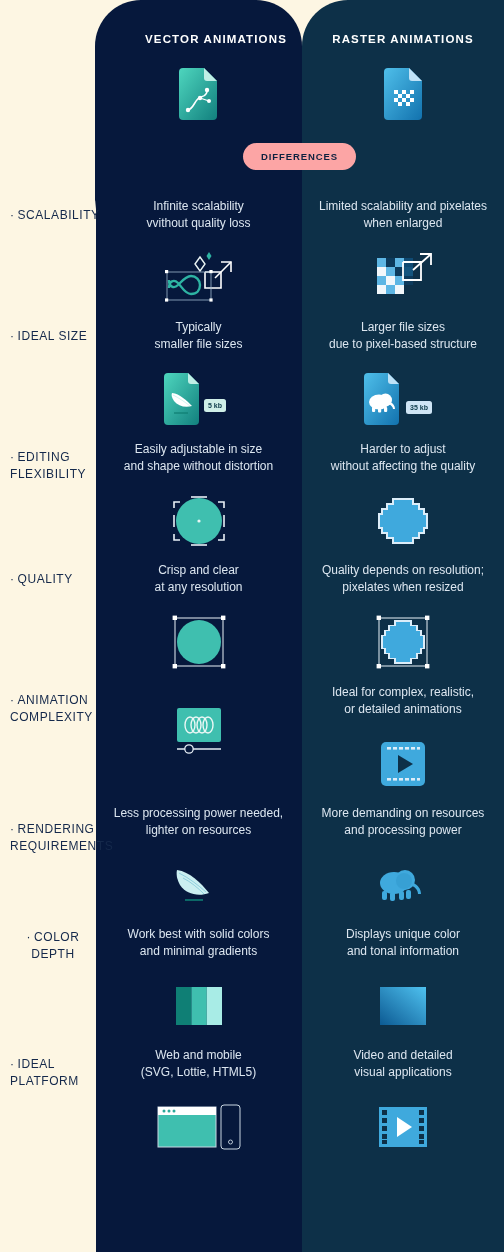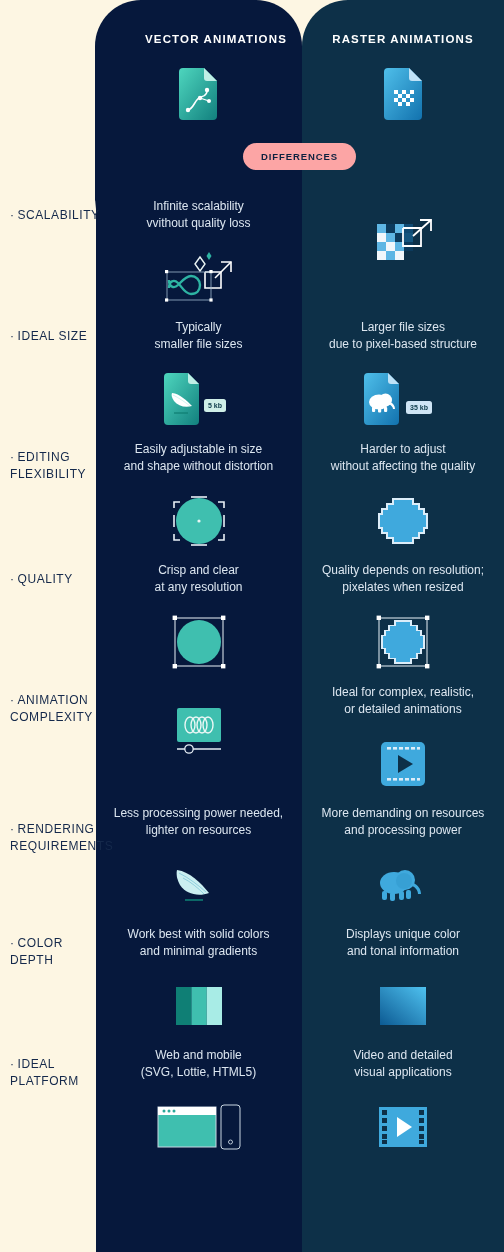--- a/index.html
+++ b/index.html
@@ -195,20 +195,22 @@
           <g fill="#fff">
             <rect x="6" y="24" width="3.2" height="3.2"></rect>
               <rect x="50.4" y="24" width="3.2" height="3.2"></rect>
             <rect x="6" y="52.4" width="3.2" height="3.2"></rect>
               <rect x="50.4" y="52.4" width="3.2" height="3.2"></rect>
           </g>
         </svg>
       </div>
     </div>
     <div class="cell raster">
+      <div class="cell-text">Limited scalability and pixelates
+when enlarged</div>
       <div class="cell-art">
         <svg width="80" height="60" viewBox="0 0 80 60">
           <g>
             <rect x="14" y="10" width="9" height="9" fill="#5EB6E4"></rect>
             <rect x="23" y="10" width="9" height="9" fill="#0C3A5C"></rect>
             <rect x="32" y="10" width="9" height="9" fill="#5EB6E4"></rect>
             <rect x="41" y="10" width="9" height="9" fill="#0F4A73"></rect>
             <rect x="14" y="19" width="9" height="9" fill="#F2F7FB"></rect>
             <rect x="23" y="19" width="9" height="9" fill="#5EB6E4"></rect>
             <rect x="32" y="19" width="9" height="9" fill="#0C3A5C"></rect>
@@ -459,21 +461,21 @@
             <rect x="27" y="28" width="5" height="9" rx="2"></rect>
             <rect x="34" y="27" width="5" height="9" rx="2"></rect>
           </g>
           <circle cx="32" cy="18" r="8" fill="#2E94C9" opacity="0.45"></circle>
         </svg>
       </div>
     </div>
   </div>
 
   <div class="row" style="top:926px;">
-    <div class="row-label" style="top:9px;"><span class="bullet">·</span><span>COLOR DEPTH</span></div>
+    <div class="row-label" style="top:3px;text-align:center;"><span class="bullet">·</span><span>COLOR DEPTH</span></div>
     <div class="cell vector">
       <div class="cell-text">Work best with solid colors
 and minimal gradients</div>
       <div class="cell-art">
         <svg width="46" height="38" viewBox="0 0 46 38">
           <rect x="0" y="0" width="15.4" height="38" fill="#0F7F75"></rect>
           <rect x="15.4" y="0" width="15.4" height="38" fill="#3FBFAF"></rect>
           <rect x="30.8" y="0" width="15.2" height="38" fill="#A8ECE6"></rect>
         </svg>
       </div>

